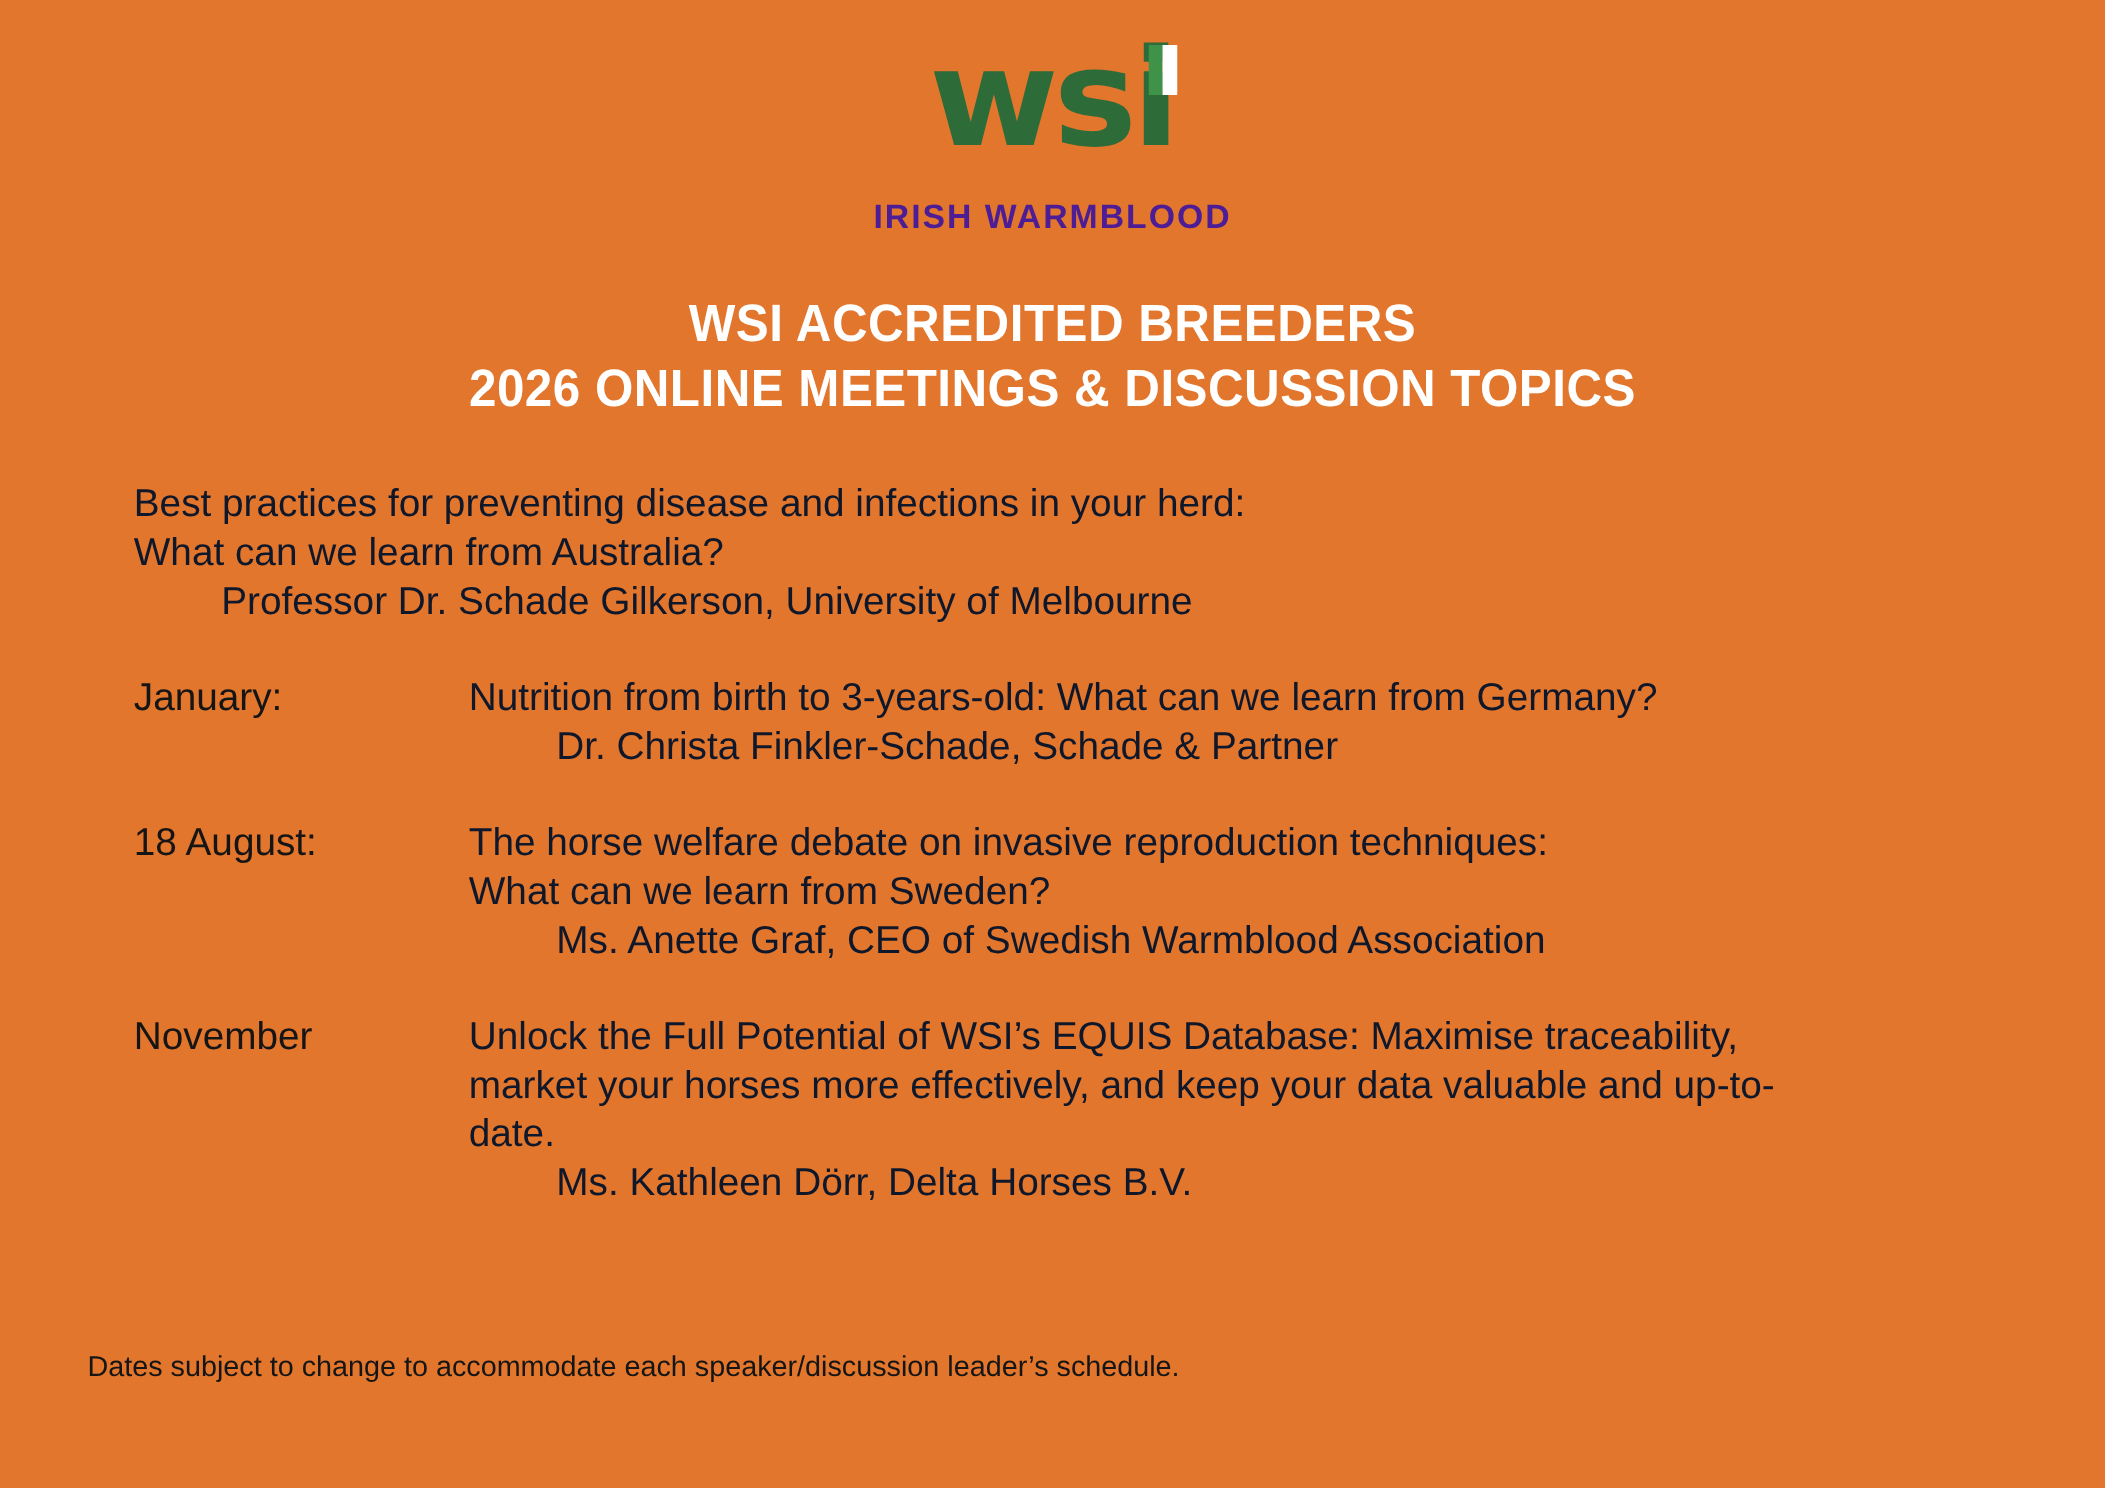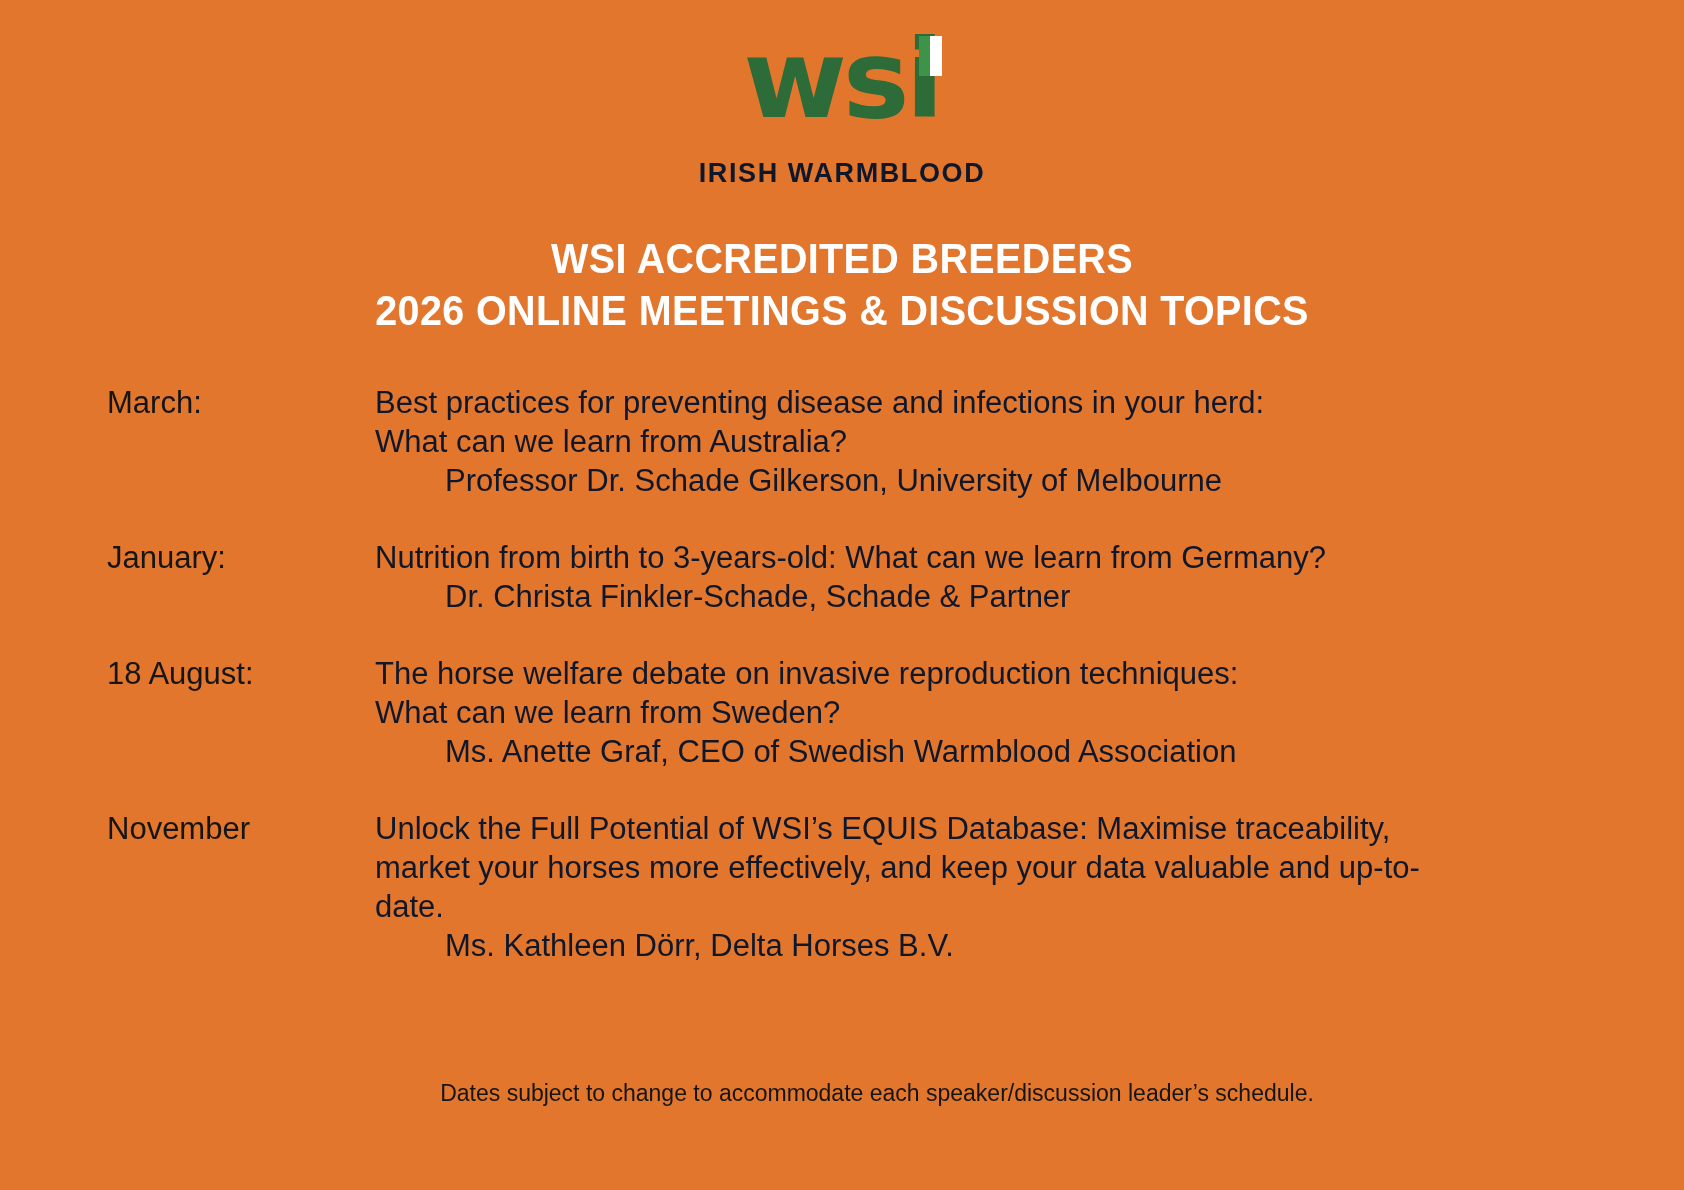--- a/index.html
+++ b/index.html
@@ -59,21 +59,21 @@
   .logo-flag span { display: block; height: 100%; }
   .flag-green  { width: 33.34%; background: #3f9349; }
   .flag-white  { width: 33.33%; background: #ffffff; }
   .flag-orange { width: 33.33%; background: #e2762d; }
 
   .logo-sub {
     font-family: "Liberation Sans", sans-serif;
     font-weight: bold;
     font-size: 27px;
     letter-spacing: 1.6px;
-    color: #0f172a;
+    color: #4c1d95;
     margin-top: 8px;
   }
 
   
   .title-block {
     margin-top: 44px;
     text-align: center;
     color: #ffffff;
     font-family: "Liberation Sans", sans-serif;
     font-weight: bold;
@@ -118,21 +118,20 @@
     display: block;
     padding-left: 70px;
   }
 
   
   .footer-note {
     position: absolute;
     left: 0;
     right: 0;
     top: 1080px;
-    text-align: center;
     padding-left: 70px;
     font-family: "Liberation Sans", sans-serif;
     font-size: 23px;
     color: #151515;
   }
 </style>
 </head>
 <body>
 
 <div class="logo-block">
@@ -148,21 +147,20 @@
 </div>
 
 <div class="title-block">
   <div>WSI ACCREDITED BREEDERS</div>
   <div>2026 ONLINE MEETINGS &amp; DISCUSSION TOPICS</div>
 </div>
 
 <div class="schedule">
 
   <div class="entry">
-    <div class="entry-month">March:</div>
     <div class="entry-body">
       <span class="topic-line">Best practices for preventing disease and infections in your herd:</span>
       <span class="topic-line">What can we learn from Australia?</span>
       <span class="entry-speaker">Professor Dr. Schade Gilkerson, University of Melbourne</span>
     </div>
   </div>
 
   <div class="entry">
     <div class="entry-month">January:</div>
     <div class="entry-body">

